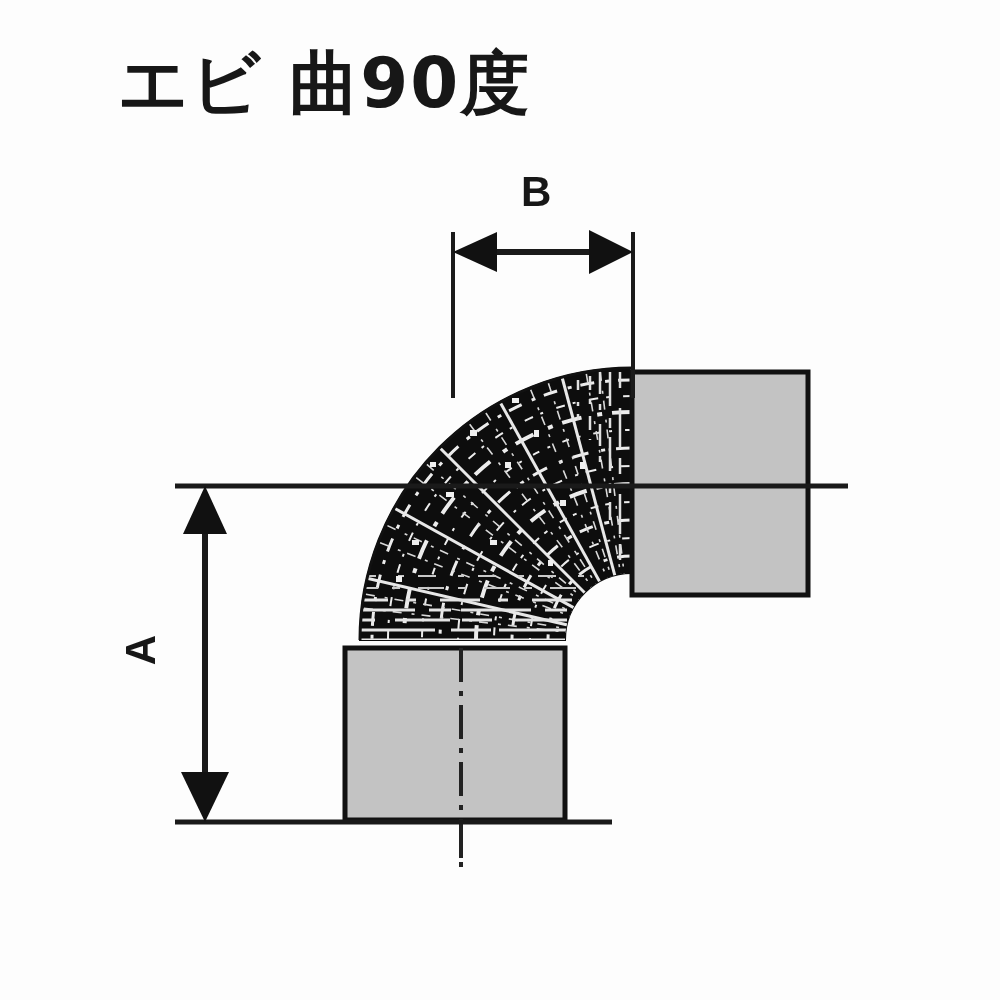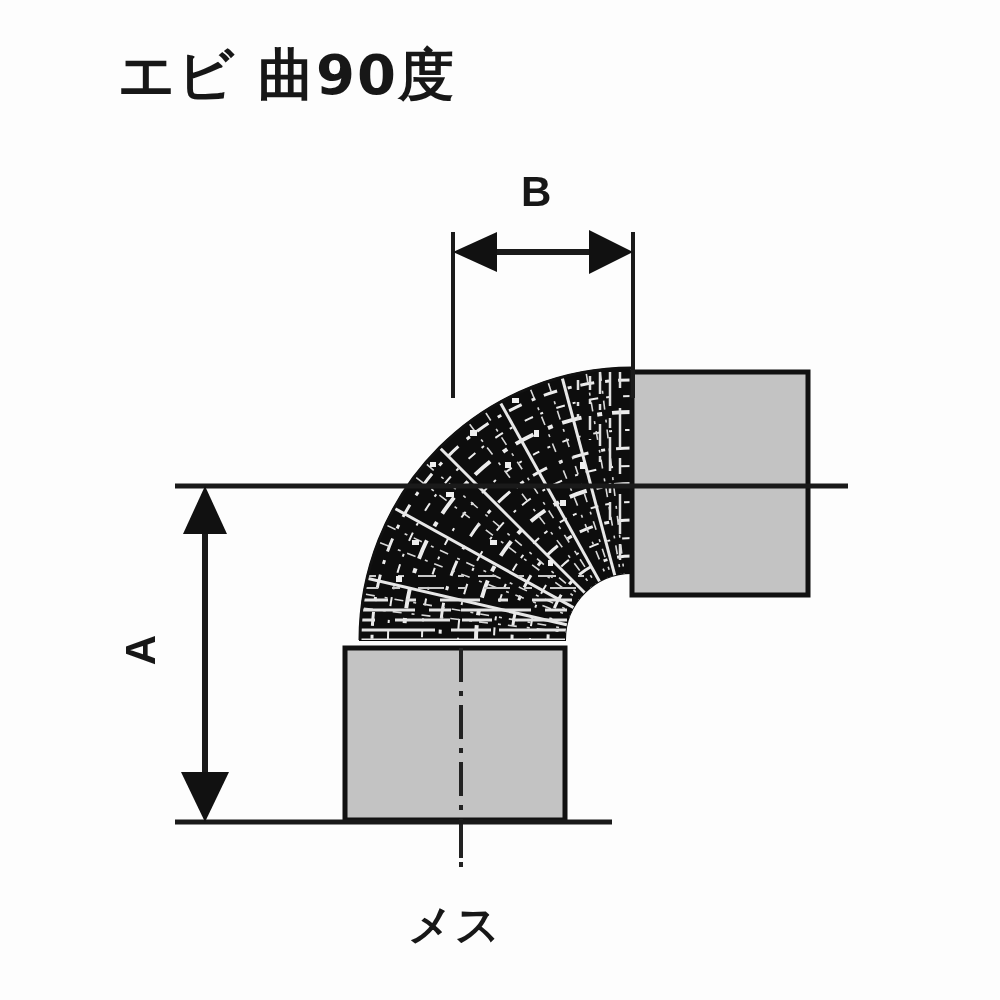--- a/index.html
+++ b/index.html
@@ -21,21 +21,21 @@
     position: absolute;
     left: 0;
     top: 0;
     width: 1000px;
     height: 1000px;
   }
   .title-text {
     position: absolute;
     left: 118px;
     top: 38px;
-    font-size: 56px;
+    font-size: 69px;
     font-weight: 700;
     letter-spacing: 2px;
     color: #171717;
     font-family: "DejaVu Sans", sans-serif;
     white-space: nowrap;
   }
   .lbl {
     position: absolute;
     font-family: "DejaVu Sans", sans-serif;
     color: #171717;
@@ -220,19 +220,18 @@
     </g>
 
     <g>
       <line x1="461" y1="832" x2="461" y2="868" stroke="#222222" stroke-width="4" stroke-dasharray="26 10 4 10"></line>
     </g>
   </svg>
 
   <div class="title-text">エビ 曲90度</div>
 
 
-  <div class="lbl lbl-mesu">メス</div>
 
   <div class="lbl lbl-b">B</div>
 
   <div class="lbl lbl-a">A</div>
 
 </div>
 
 </body></html>

